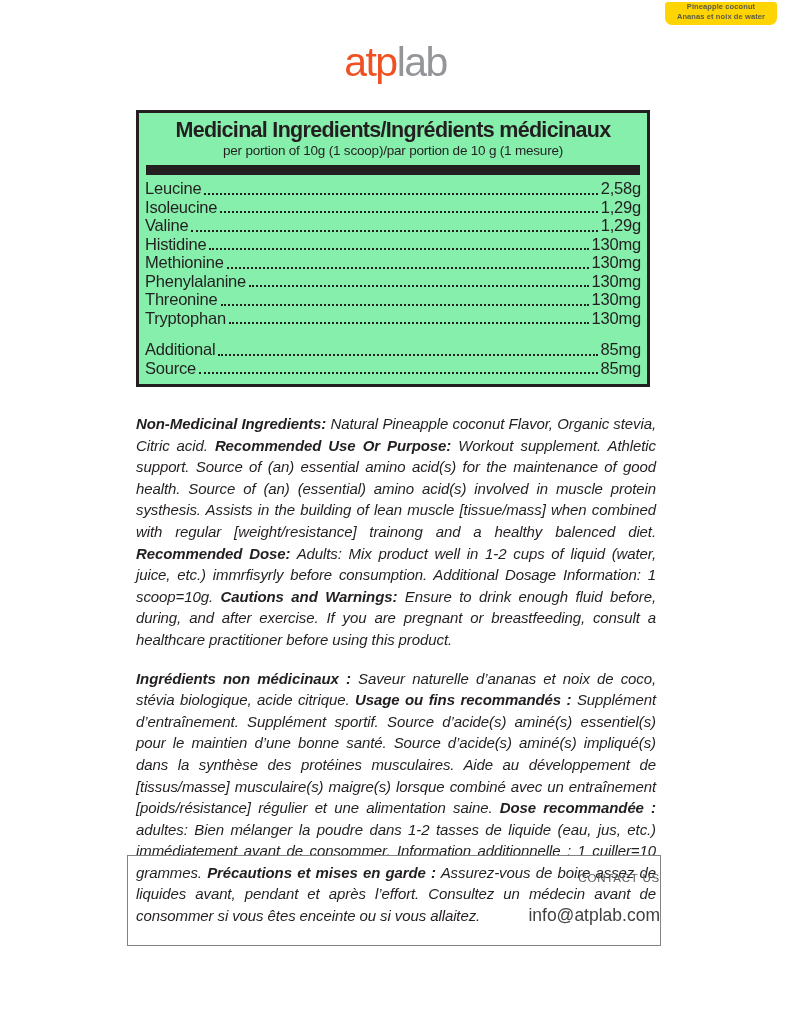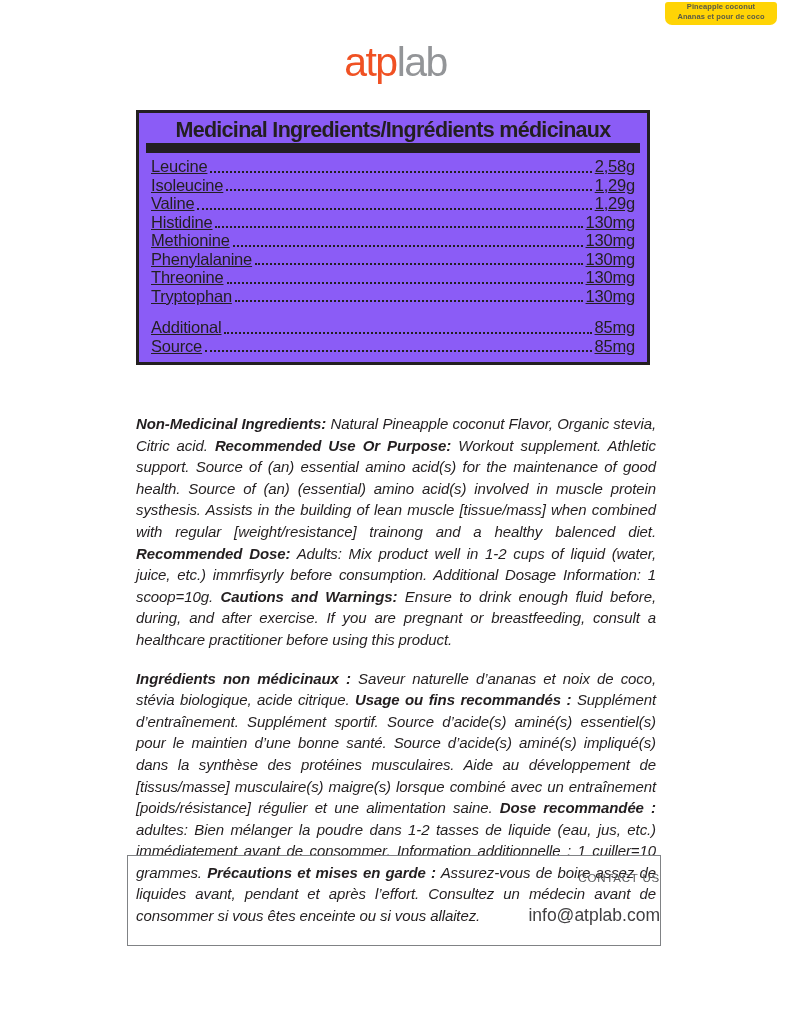--- a/index.html
+++ b/index.html
@@ -28,32 +28,32 @@
   .logo{
     position:absolute;top:38px;left:0;width:100%;text-align:center;
     font-size:41px;font-weight:normal;letter-spacing:-1.5px;line-height:48px;
   }
   .logo .p1{color:var(--logo-orange);}
   .logo .p2{color:var(--logo-gray);}
 
   
   .panel{
     position:absolute;left:136px;top:110px;width:514px;
-    border:3px solid var(--ink);background:#8b5cf6;padding-bottom:7px;
+    border:3px solid var(--ink);background:#86efac;padding-bottom:7px;
   }
   .panel-title{
     margin:5px 8px 0;text-align:center;
     font-size:21.5px;font-weight:bold;letter-spacing:-0.7px;line-height:25px;
   }
   .panel-subtitle{
     text-align:center;font-size:13.5px;letter-spacing:-0.2px;line-height:16px;
     margin:0 8px 6px;
   }
   .panel-bar{height:10px;margin:0 7px;background:var(--ink);}
-  .rows-wrap{padding:4px 12px 0;text-decoration:underline;}
+  .rows-wrap{padding:4px 6px 0;}
   ul.rows{list-style:none;}
   ul.rows + ul.rows{margin-top:13px;}
   .row{
     display:flex;align-items:flex-end;
     font-size:16.5px;line-height:18.5px;letter-spacing:-0.2px;
   }
   .row .nm{white-space:nowrap;}
   .row .leader{flex:1;border-bottom:2px dotted var(--ink);margin:0 3px 3px;}
   .row .val{white-space:nowrap;}
 
@@ -74,29 +74,30 @@
     margin-top:16px;font-size:11.5px;letter-spacing:0.8px;color:#58595B;
   }
   .contact .phone{margin-top:9px;font-size:17.5px;}
   .contact .email{margin-top:21px;font-size:17.5px;}
 </style>
 </head>
 <body>
 
 <div class="badge">
   <div>Pineapple coconut</div>
-  <div>Ananas et pour de coco</div>
+  <div>Ananas et noix de water</div>
 </div>
 
 <div class="logo">
   <span class="p1">atp</span><span class="p2">lab</span>
 </div>
 
 <div class="panel">
   <div class="panel-title">Medicinal Ingredients/Ingrédients médicinaux</div>
+  <div class="panel-subtitle">per portion of 10g (1 scoop)/par portion de 10 g (1 mesure)</div>
   <div class="panel-bar"></div>
   <div class="rows-wrap" id="rows">
       <ul class="rows">
         <li class="row">
           <span class="nm">Leucine</span>
           <span class="leader"></span>
           <span class="val">2,58g</span>
         </li>
         <li class="row">
           <span class="nm">Isoleucine</span>

